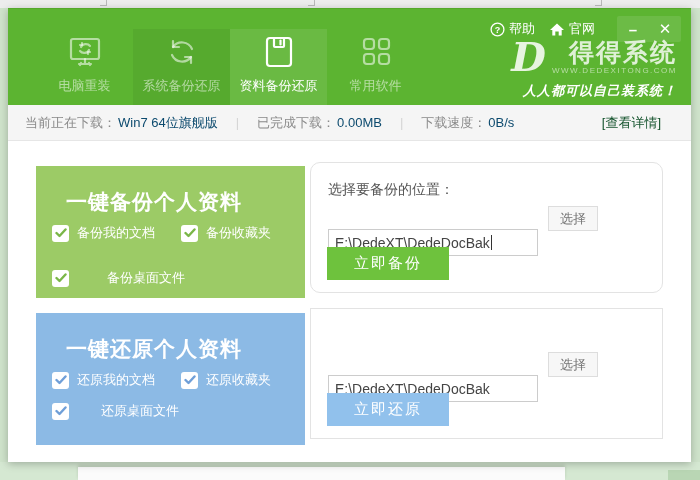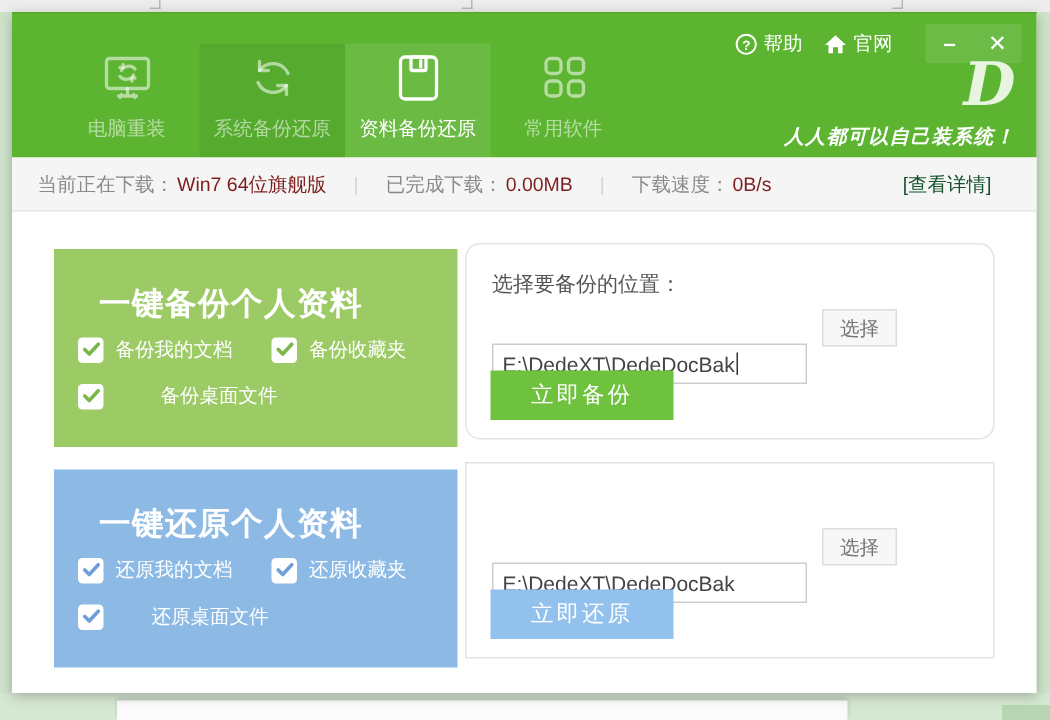--- a/index.html
+++ b/index.html
@@ -37,21 +37,21 @@
   .logo { position:absolute; right:14px; top:30px; width:175px; text-align:right; color:#fff; }
   .logo-row { display:flex; align-items:flex-start; justify-content:flex-end; gap:6px; }
   .logo-d { font-family:"DejaVu Serif","Liberation Serif",serif; font-style:italic; font-weight:bold; font-size:40px; line-height:36px; color:rgba(255,255,255,.85); }
   .logo-brand { font-size:25px; font-weight:bold; letter-spacing:2px; color:rgba(255,255,255,.8); line-height:26px; }
   .logo-site { font-size:8px; letter-spacing:1.5px; color:rgba(255,255,255,.55); margin-top:1px; }
   .logo-slogan { font-size:13px; font-style:italic; font-weight:bold; margin-top:7px; color:#fff; letter-spacing:1px; }
 
   
   .statusbar { position:absolute; left:0; top:97px; width:683px; height:36px; background:#f5f5f5; border-bottom:1px solid #e6e6e6; display:flex; align-items:center; font-size:13px; color:#8a8a8a; }
   .statusbar .grp { display:flex; align-items:center; }
-  .sb-val { color:#7f1d1d; margin-left:2px; }
+  .sb-val { color:#0c4a6e; margin-left:2px; }
   .sb-div { color:#d5d5d5; margin:0 18px; }
   .sb-link { position:absolute; right:30px; color:#14532d; cursor:pointer; }
   .statusbar .lead { margin-left:17px; }
 
   
   .panel { position:absolute; left:28px; width:269px; height:132px; color:#fff; }
   .panel.green { top:158px; background:#9ccb66; }
   .panel.blue  { top:305px; background:#8cbae5; }
   .panel-title { position:absolute; left:30px; top:22px; font-size:21px; font-weight:bold; letter-spacing:1px; }
   .cbrow { position:absolute; left:16px; display:flex; align-items:center; gap:8px; font-size:13px; }
@@ -155,20 +155,24 @@
           </svg>
         </div>
         <div class="tlabel">常用软件</div>
       </div>
 
     </div>
 
     <div class="logo">
       <div class="logo-row">
         <div class="logo-d">D</div>
+        <div>
+          <div class="logo-brand">得得系统</div>
+          <div class="logo-site">WWW.DEDEXITONG.COM</div>
+        </div>
       </div>
       <div class="logo-slogan">人人都可以自己装系统！</div>
     </div>
 
   </div>
 
   <div class="statusbar">
     <div class="grp lead">
       <span>当前正在下载：</span>
       <span class="sb-val">Win7 64位旗舰版</span>
@@ -197,21 +201,21 @@
       <span>备份我的文档</span>
     </div>
     <div class="cbrow" style="top:58px; left:145px;">
       <span class="cb">
         <svg viewBox="0 0 12 10">
             <path d="M1.5 5 L4.5 8 L10.5 1.5"></path>
           </svg>
       </span>
       <span>备份收藏夹</span>
     </div>
-    <div class="cbrow" style="top:89px; left:16px;gap:38px;">
+    <div class="cbrow" style="top:103px; left:16px;gap:38px;">
       <span class="cb">
         <svg viewBox="0 0 12 10">
             <path d="M1.5 5 L4.5 8 L10.5 1.5"></path>
           </svg>
       </span>
       <span>备份桌面文件</span>
     </div>
   </div>
 
   <div class="formbox b1">

